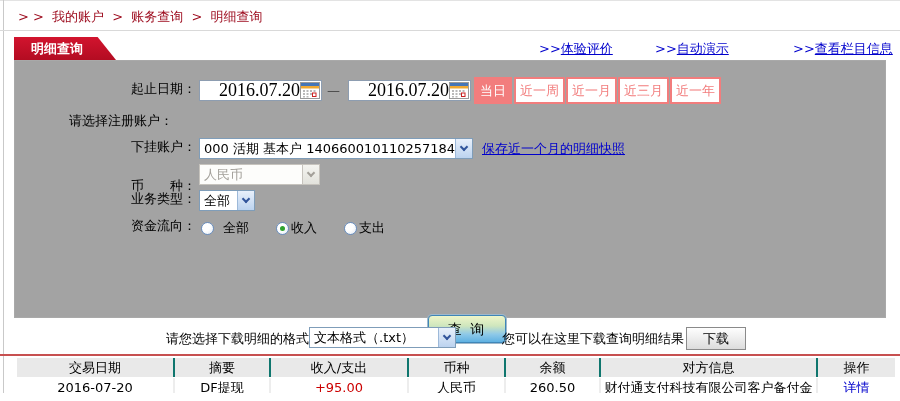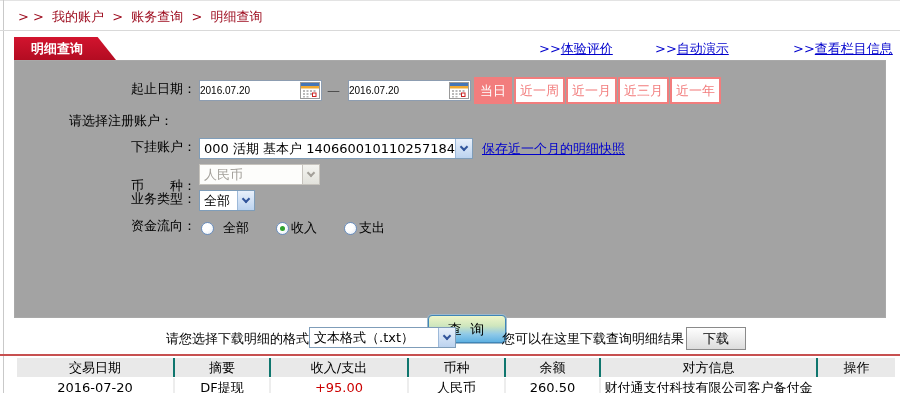--- a/index.html
+++ b/index.html
@@ -36,21 +36,21 @@
     position:absolute; left:14px; top:60px; width:872px; height:258px;
     background:#a3a3a3; border:1px solid #a9a9a9;
   }
   .flabel { position:absolute; text-align:right; color:#000; }
 
   
   .dinput {
     position:absolute; width:123px; height:21px; background:#fff;
     border:1px solid #8d9db1; display:flex; align-items:center;
   }
-  .dinput .dtext { flex:1; text-align:left; font-family:Liberation Sans, sans-serif; font-size:10px; }
+  .dinput .dtext { flex:1; text-align:right; font-family:Liberation Serif, serif; font-size:18px; }
   .calicon { width:20px; height:17px; margin-right:1px; cursor:pointer; flex:0 0 auto; }
   .dash { position:absolute; color:#444; }
 
   
   .pbtn {
     position:absolute; height:27px; line-height:23px; padding:0 4px;
     border:2px solid #f27d7d; color:#f27d7d; background:#fff; text-align:center; cursor:pointer;
   }
   .pbtn.active { background:#f27d7d; color:#fff; }
 
@@ -257,20 +257,23 @@
       <div class="cell c5">对方信息</div>
       <div class="cell c6">操作</div>
     </div>
     <div class="trow tdata">
       <div class="cell c0">2016-07-20</div>
       <div class="cell c1">DF提现</div>
       <div class="cell c2 amount-in">+95.00</div>
       <div class="cell c3">人民币</div>
       <div class="cell c4">260.50</div>
       <div class="cell c5">财付通支付科技有限公司客户备付金</div>
+      <div class="cell c6">
+        <a class="detail-link">详情</a>
+      </div>
     </div>
     <div class="trow tstub">
       <div class="cell c0"></div>
       <div class="cell c1"></div>
       <div class="cell c2"></div>
       <div class="cell c3"></div>
       <div class="cell c4"></div>
       <div class="cell c5"></div>
       <div class="cell c6"></div>
     </div>

